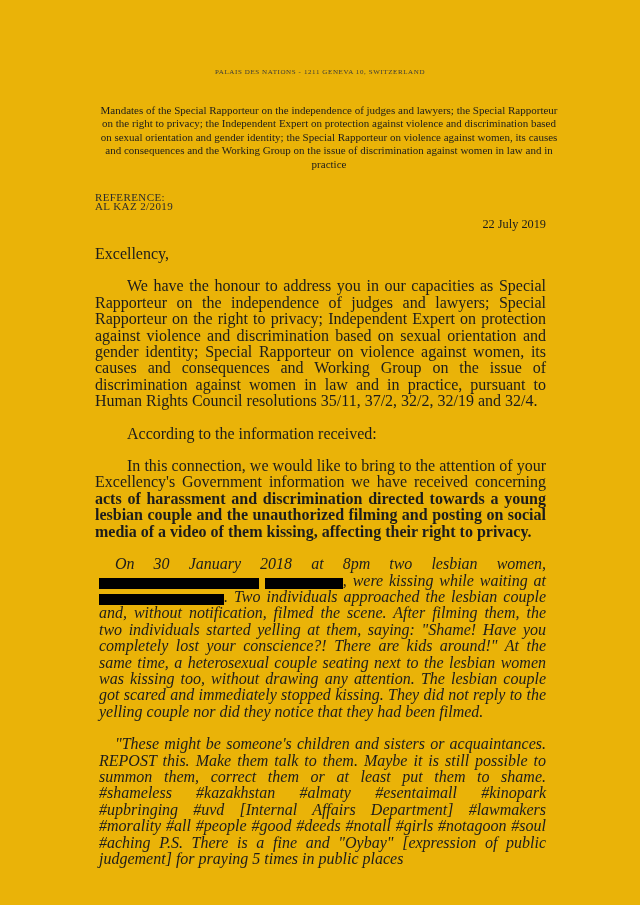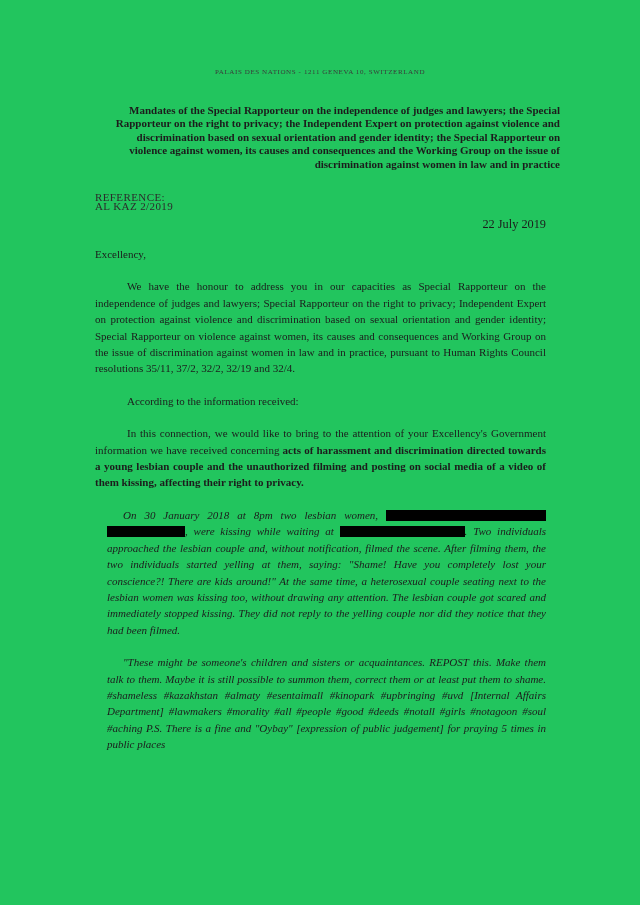--- a/index.html
+++ b/index.html
@@ -1,52 +1,52 @@
 <!DOCTYPE html>
 <html><head>
 <meta charset="utf-8">
 <style>
   html,body{margin:0;padding:0;background:#e8e8e8;}
   .page{
     position:relative;
     width:640px;height:905px;
     margin:0 auto;
-    background:#22c55e;
+    background:#eab308;
     font-family:"Liberation Serif","DejaVu Serif",serif;
     color:#1c1c1c;
     overflow:hidden;
   }
   .letterhead{
     position:absolute;top:68px;left:0;right:0;
     text-align:center;
     font-size:7px;letter-spacing:0.6px;color:#3a3a3a;
   }
   .mandates{
     position:absolute;top:104px;left:98px;right:80px;
-    text-align:right;font-weight:bold;
+    text-align:center;font-weight:normal;
     font-size:11px;line-height:13.4px;
   }
   .reference{
     position:absolute;top:193px;left:95px;
     font-size:11px;line-height:9px;letter-spacing:0.4px;color:#2c2c2c;
   }
   .date{
     position:absolute;top:217px;right:94px;
     font-size:12.3px;
     margin-left:16px;
   }
   .letter-body{
     position:absolute;top:246px;left:95px;right:94px;
-    font-size:11px;line-height:16.4px;
+    font-size:16px;line-height:16.4px;
     text-align:justify;
   }
   .letter-body p{margin:0 0 16px 0;}
   p.indent{text-indent:32px;font-family:Liberation Serif, serif;}
   .salutation{text-align:left;}
-  .quote{margin-left:12px;font-style:italic;}
+  .quote{margin-left:4px;font-style:italic;}
   .quote p{text-indent:16px;margin:0 0 16px 0;}
   .bold-run{font-weight:bold;}
   .redaction{
     display:inline-block;
     height:11px;
     background:#000;
     vertical-align:text-bottom;
   }
 </style>
 </head>

